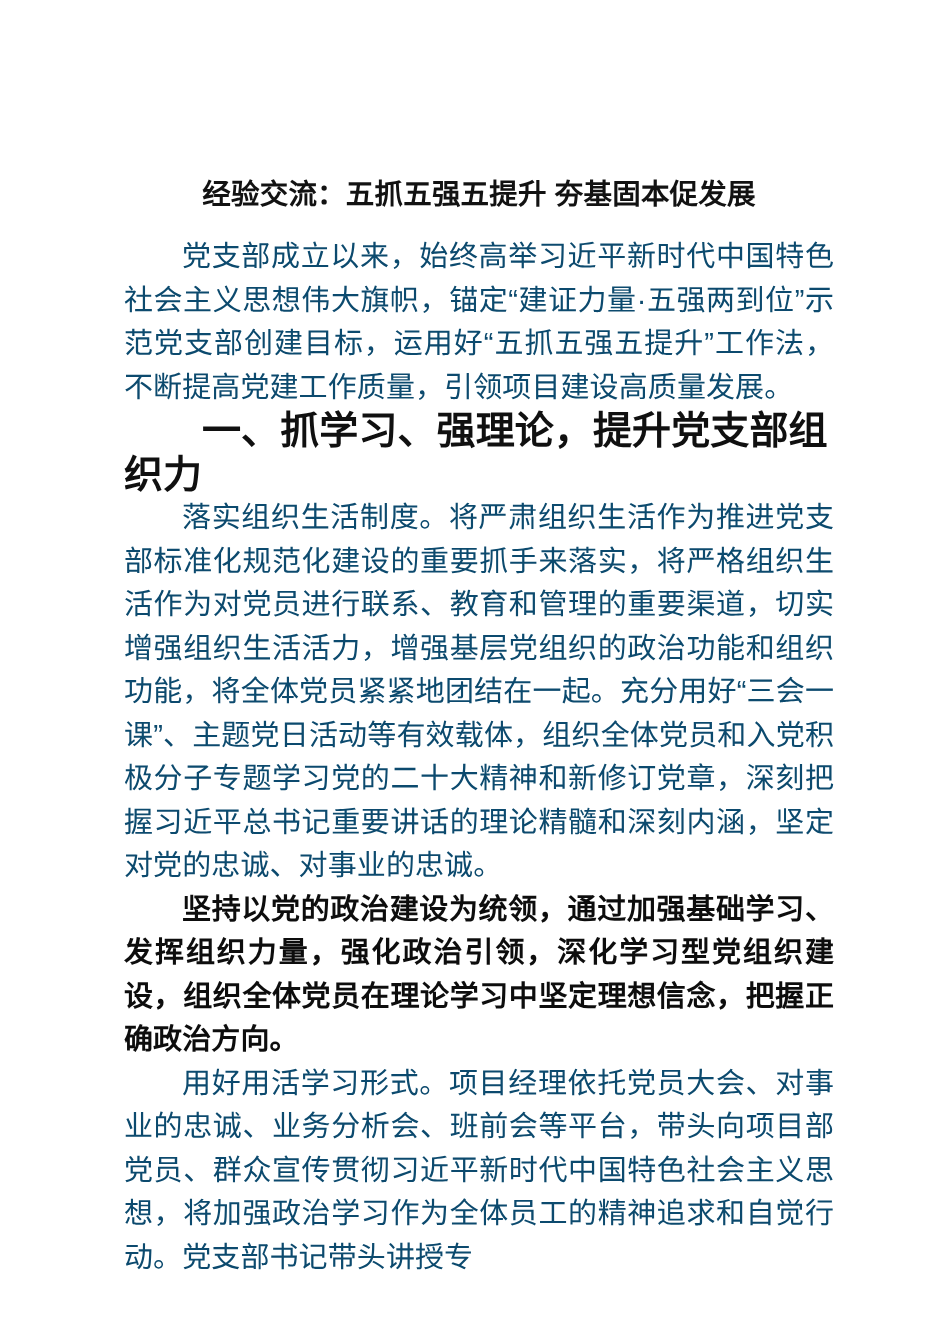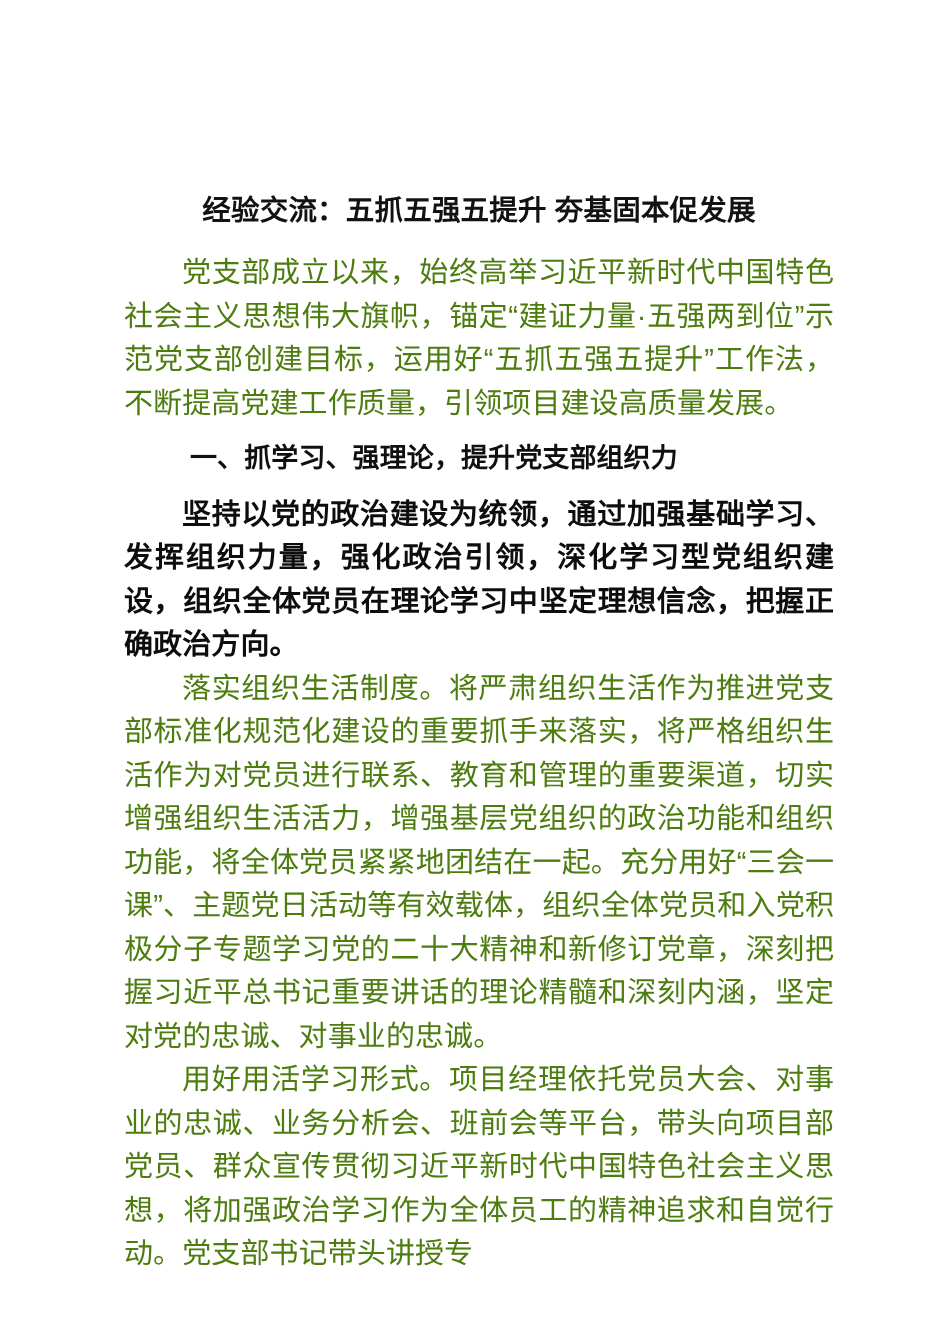--- a/index.html
+++ b/index.html
@@ -20,21 +20,21 @@
     position: relative;
     width: 950px;
     height: 1344px;
     background: #ffffff;
     box-sizing: border-box;
   }
 
   .page-body {
     position: absolute;
     left: 124px;
-    top: 16px;
+    top: 0;
     width: 710px;
   }
 
   .doc-title {
     margin: 0;
     padding: 0;
     text-align: center;
     font-size: 28.5px;
     font-weight: 700;
     color: #121212;
@@ -42,36 +42,36 @@
     line-height: 44px;
     padding-top: 172px;
     white-space: nowrap;
   }
 
   .para {
     margin: 0;
     padding: 0;
     font-size: 29px;
     line-height: 43.5px;
-    color: #4d7c0f;
+    color: #0c4a6e;
     text-align: justify;
     text-justify: inter-ideograph;
     text-indent: 2em;
     font-weight: 400;
     letter-spacing: 0.1px;
   }
 
   .para.gap-after-title {
     margin-top: 19px;
   }
 
   .section-heading {
-    margin: 12px;
+    margin: 0;
     padding: 0;
-    font-size: 27px;
+    font-size: 39px;
     line-height: 43.5px;
     color: #101010;
     font-weight: 700;
     text-indent: 2em;
     text-align: left;
     letter-spacing: 0.1px;
   }
 
   .para.strong {
     color: #0d0d0d;
@@ -88,20 +88,20 @@
 
 <div class="page">
   <div class="page-body">
 
     <h1 class="doc-title">经验交流：五抓五强五提升 夯基固本促发展</h1>
 
     <p class="para gap-after-title">党支部成立以来，始终高举习近平新时代中国特色社会主义思想伟大旗帜，锚定“建证力量·五强两到位”示范党支部创建目标，运用好“五抓五强五提升”工作法，不断提高党建工作质量，引领项目建设高质量发展。</p>
 
     <h2 class="section-heading">一、抓学习、强理论，提升党支部组织力</h2>
 
+    <p class="para">落实组织生活制度。将严肃组织生活作为推进党支部标准化规范化建设的重要抓手来落实，将严格组织生活作为对党员进行联系、教育和管理的重要渠道，切实增强组织生活活力，增强基层党组织的政治功能和组织功能，将全体党员紧紧地团结在一起。充分用好“三会一课”、主题党日活动等有效载体，组织全体党员和入党积极分子专题学习党的二十大精神和新修订党章，深刻把握习近平总书记重要讲话的理论精髓和深刻内涵，坚定对党的忠诚、对事业的忠诚。</p>
+
     <p class="para strong">坚持以党的政治建设为统领，通过加强基础学习、发挥组织力量，强化政治引领，深化学习型党组织建设，组织全体党员在理论学习中坚定理想信念，把握正确政治方向。</p>
-
-    <p class="para">落实组织生活制度。将严肃组织生活作为推进党支部标准化规范化建设的重要抓手来落实，将严格组织生活作为对党员进行联系、教育和管理的重要渠道，切实增强组织生活活力，增强基层党组织的政治功能和组织功能，将全体党员紧紧地团结在一起。充分用好“三会一课”、主题党日活动等有效载体，组织全体党员和入党积极分子专题学习党的二十大精神和新修订党章，深刻把握习近平总书记重要讲话的理论精髓和深刻内涵，坚定对党的忠诚、对事业的忠诚。</p>
 
     <p class="para clipped">用好用活学习形式。项目经理依托党员大会、对事业的忠诚、业务分析会、班前会等平台，带头向项目部党员、群众宣传贯彻习近平新时代中国特色社会主义思想，将加强政治学习作为全体员工的精神追求和自觉行动。党支部书记带头讲授专</p>
 
   </div>
 </div>
 
 </body></html>

